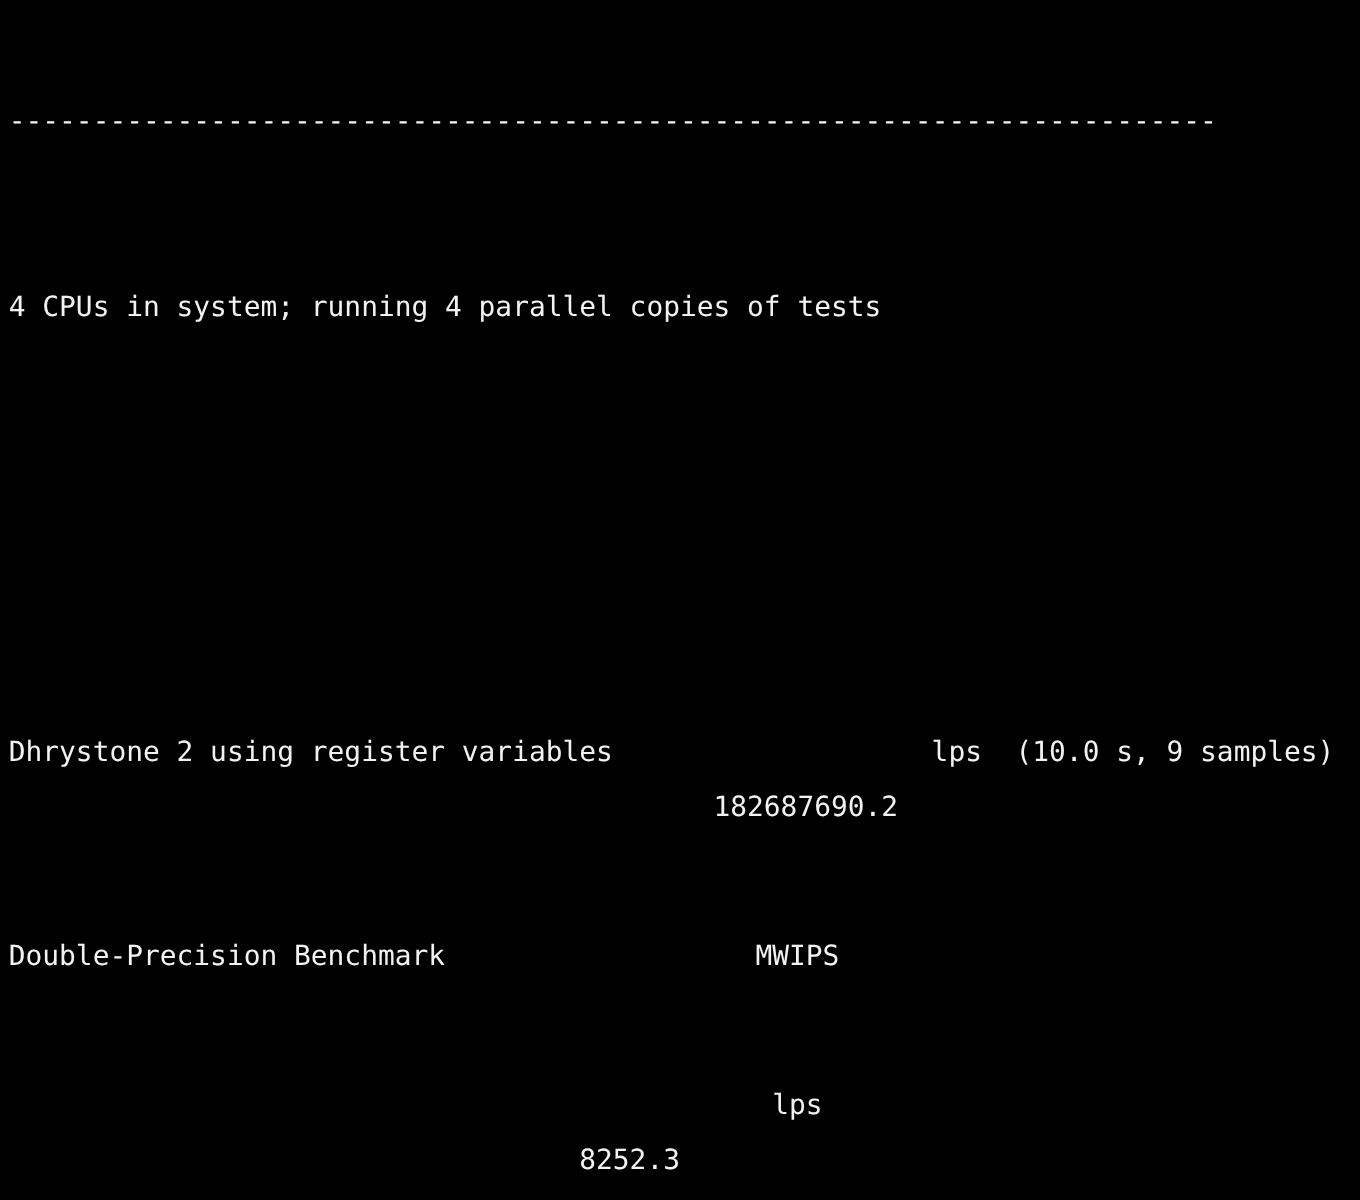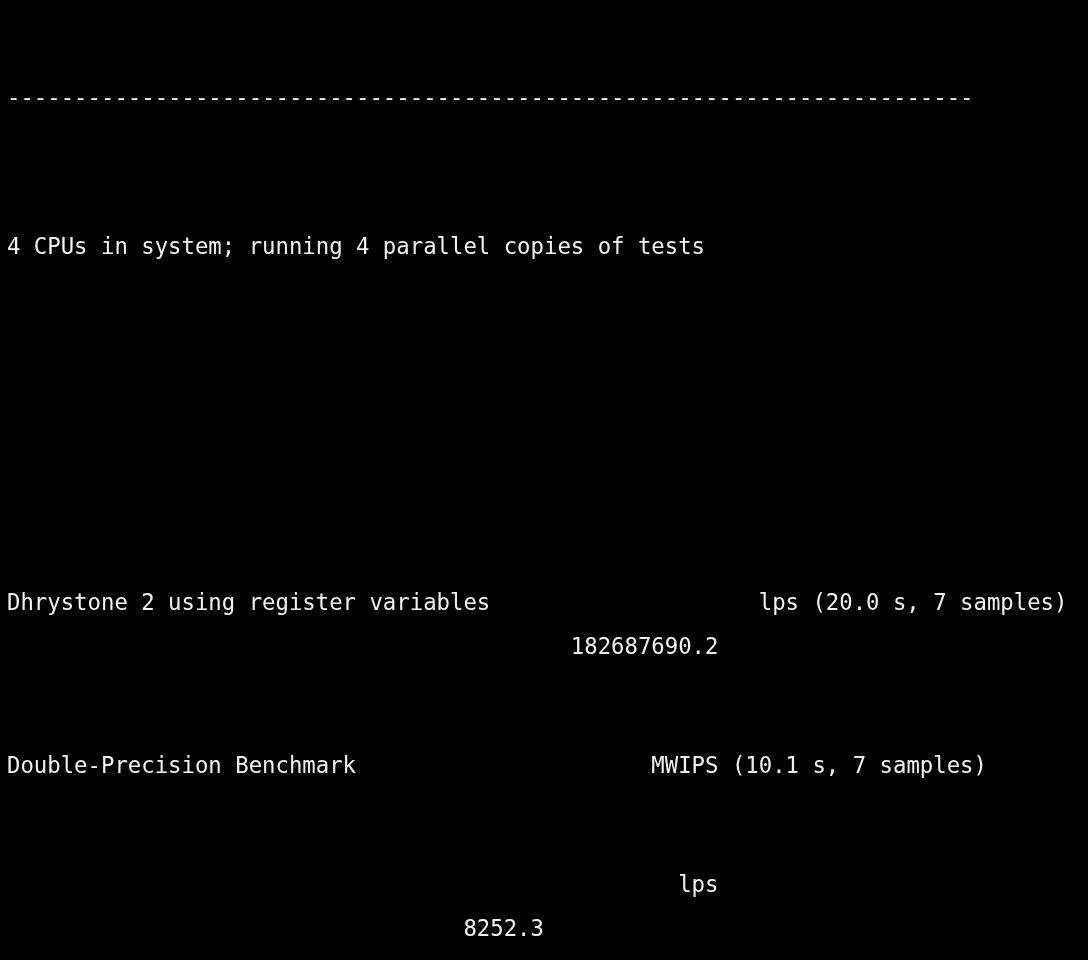--- a/index.html
+++ b/index.html
@@ -33,21 +33,21 @@
   .blank { height: 29.7px; }
   .row {
     display: grid;
     column-gap: 1ch;
     width: max-content;
   }
   .r1 { grid-template-columns: 40ch 12ch 5ch auto; }
   .c { display: block; }
   .num { text-align: right; margin-top: 44px; }
   .label { text-align: left; }
-  .unit { text-align: right; }
+  .unit { text-align: center; }
   .samples { text-align: left; }
 </style>
 </head>
 <body>
 
 <div class="terminal">
 
   <div class="line dash-line">------------------------------------------------------------------------</div>
 
 
@@ -55,27 +55,26 @@
 
   <div class="blank"></div>
 
   <div>
     
   
       <div class="row r1">
         <span class="c label">Dhrystone 2 using register variables</span>
         <span class="c num">182687690.2</span>
         <span class="c unit">lps</span>
-        <span class="c samples">(20.0 s, 7 samples)</span>
+        <span class="c samples">(10.0 s, 9 samples)</span>
       </div>
     
       <div class="row r1">
         <span class="c label">Double-Precision Benchmark</span>
         <span class="c unit">MWIPS</span>
-        <span class="c samples">(10.1 s, 7 samples)</span>
       </div>
     
       <div class="row r1">
         <span class="c num">8252.3</span>
         <span class="c unit">lps</span>
       </div>
     
       
     
       

